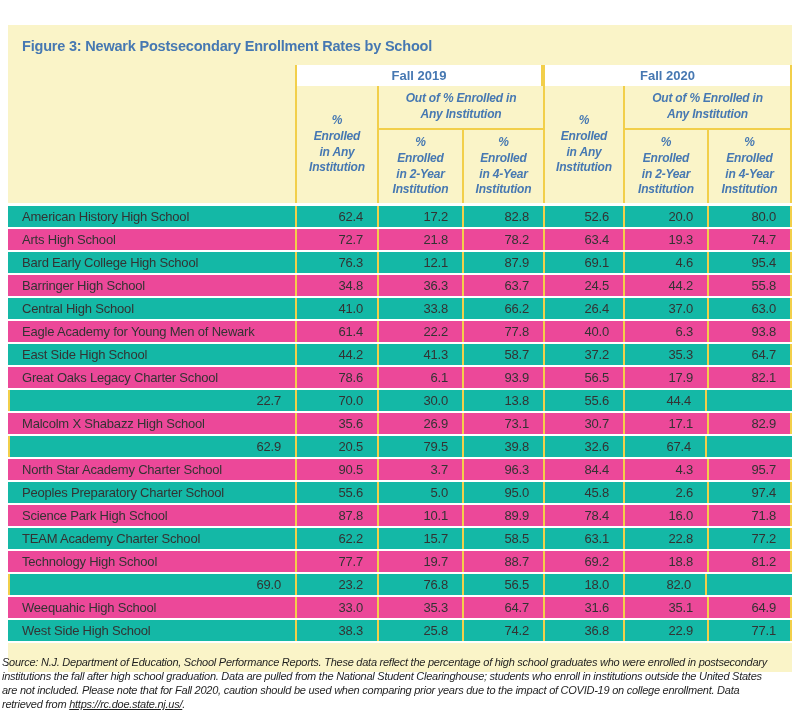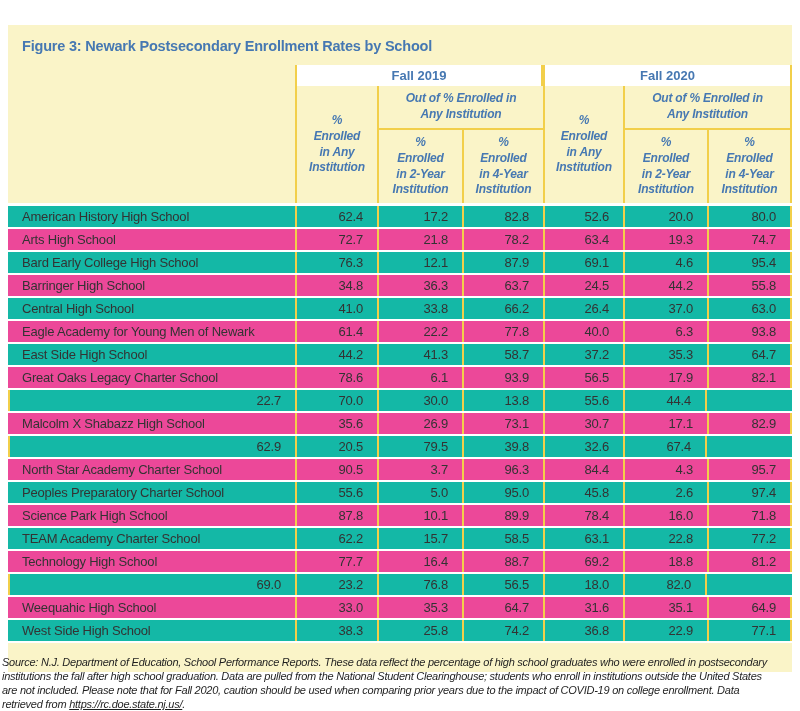--- a/index.html
+++ b/index.html
@@ -310,21 +310,21 @@
     <div class="cell num">15.7</div>
     <div class="cell num">58.5</div>
     <div class="cell num">63.1</div>
     <div class="cell num">22.8</div>
     <div class="cell num last">77.2</div>
   </div>
 
   <div class="trow alt">
     <div class="cell school">Technology High School</div>
     <div class="cell num">77.7</div>
-    <div class="cell num">16.4</div>
+    <div class="cell num">19.7</div>
     <div class="cell num">88.7</div>
     <div class="cell num">69.2</div>
     <div class="cell num">18.8</div>
     <div class="cell num last">81.2</div>
   </div>
 
   <div class="trow">
     <div class="cell num">69.0</div>
     <div class="cell num">23.2</div>
     <div class="cell num">76.8</div>

